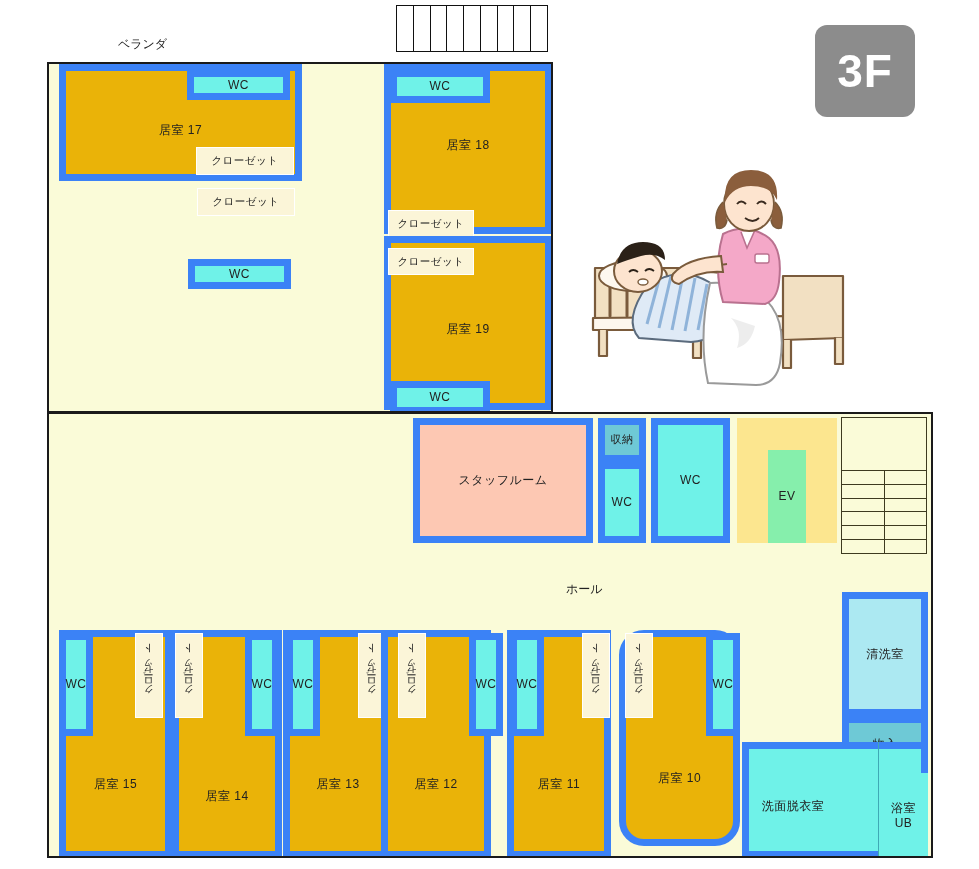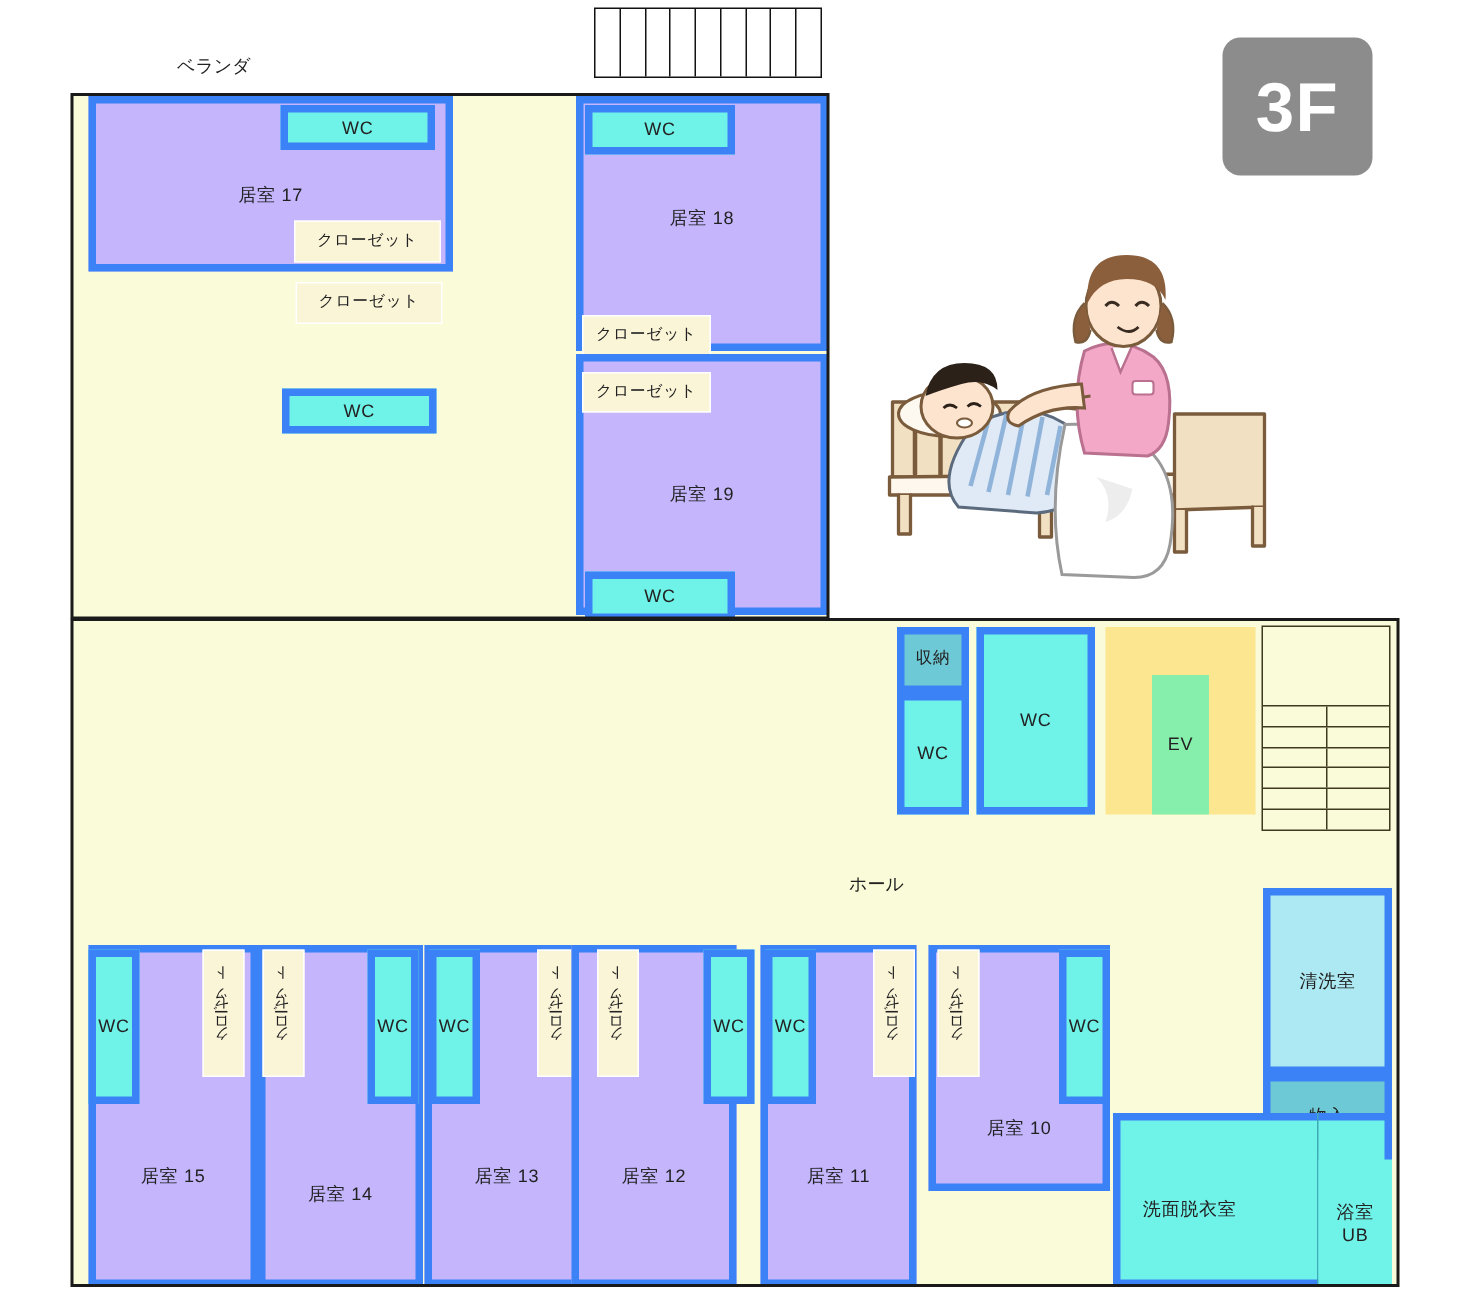--- a/index.html
+++ b/index.html
@@ -13,31 +13,31 @@
     height:869px;
     background:#ffffff;
     overflow:hidden;
     padding-left:26px;
   }
   .abs{position:absolute;box-sizing:border-box;}
   
   .room{
     position:absolute;
     box-sizing:border-box;
-    border:5px solid #3b82f6;
+    border:7px solid #3b82f6;
     display:flex;
     align-items:center;
     justify-content:center;
     font-size:12px;
     color:#222222;
     letter-spacing:.5px;
     line-height:1.25;
     text-align:center;
   }
-  .green{background:#c4b5fd;}
+  .green{background:#eab308;}
   .cyan{background:#6ff2e8;}
   .closet{
     background:#fbf5d8;
     border:1px solid #ffffff;
     font-size:10.5px;
     color:#222;
   }
   .pink{background:#fdc8b3;}
   .yellowzone{background:#fce68f;}
   .gray{background:#86efac;}
@@ -184,20 +184,21 @@
   </div>
   <div class="room closet" style="left:388px;top:248px;width:86px;height:27px;">クローゼット</div>
   <div class="room cyan" style="left:390px;top:381px;width:100px;height:33px;">WC</div>
 
   <div class="outline" style="left:47px;top:62px;width:506px;height:351px;"></div>
 
   <div class="abs corridor" style="left:47px;top:412px;width:886px;height:446px;"></div>
 
   <div class="plainlabel" style="left:566px;top:581px;">ホール</div>
 
+  <div class="room pink" style="left:413px;top:418px;width:180px;height:125px;">スタッフルーム</div>
 
   <div class="room teal" style="left:598px;top:418px;width:48px;height:44px;font-size:11px;">収納</div>
   <div class="room cyan" style="left:598px;top:462px;width:48px;height:81px;">WC</div>
 
   <div class="room cyan" style="left:651px;top:418px;width:79px;height:125px;">WC</div>
 
   <div class="abs yellowzone" style="left:737px;top:418px;width:100px;height:125px;"></div>
   <div class="room gray" style="left:768px;top:450px;width:38px;height:93px;border:none;">EV</div>
 
   <div class="stair-right">
@@ -245,21 +246,21 @@
   <div class="room cyan" style="left:469px;top:633px;width:34px;height:103px;">WC</div>
 
   <div class="room green" style="left:507px;top:630px;width:104px;height:228px;text-align:center;">
     <span style="position:relative;top:40px;">居室 11</span>
   </div>
   <div class="room cyan" style="left:510px;top:633px;width:34px;height:103px;">WC</div>
   <div class="room closet" style="left:582px;top:633px;width:28px;height:85px;">
     <span class="vtext">クローゼット</span>
   </div>
 
-  <div class="room green" style="left:619px;top:630px;width:121px;height:164px;">
+  <div class="room green" style="left:619px;top:630px;width:121px;height:216px;border-radius:25px;">
     <span style="position:relative;top:40px;">居室 10</span>
   </div>
   <div class="room closet" style="left:625px;top:633px;width:28px;height:85px;">
     <span class="vtext">クローゼット</span>
   </div>
   <div class="room cyan" style="left:706px;top:633px;width:34px;height:103px;">WC</div>
 
   <div class="room lightblue" style="left:842px;top:592px;width:86px;height:124px;">清洗室</div>
   <div class="room stor" style="left:842px;top:716px;width:86px;height:57px;">物入</div>
 

